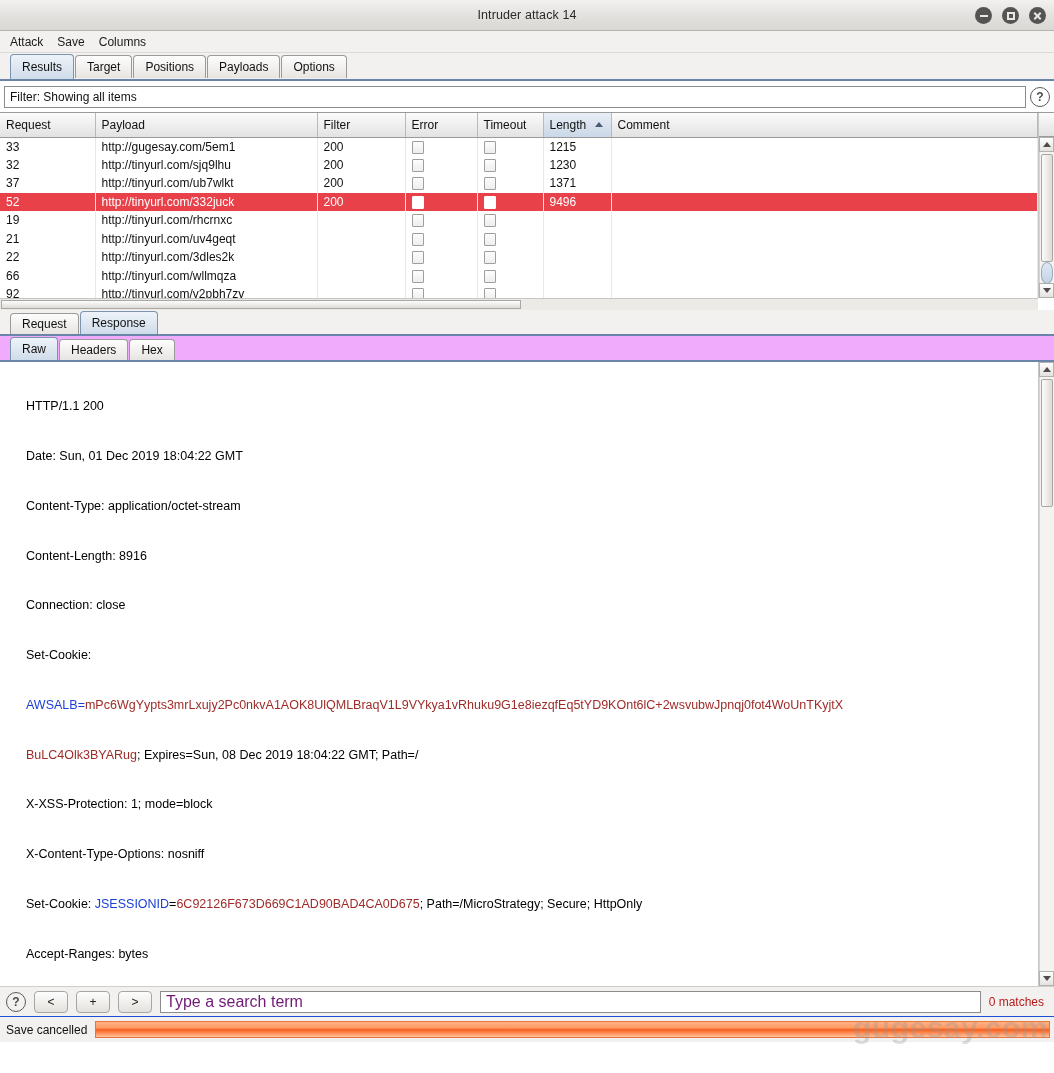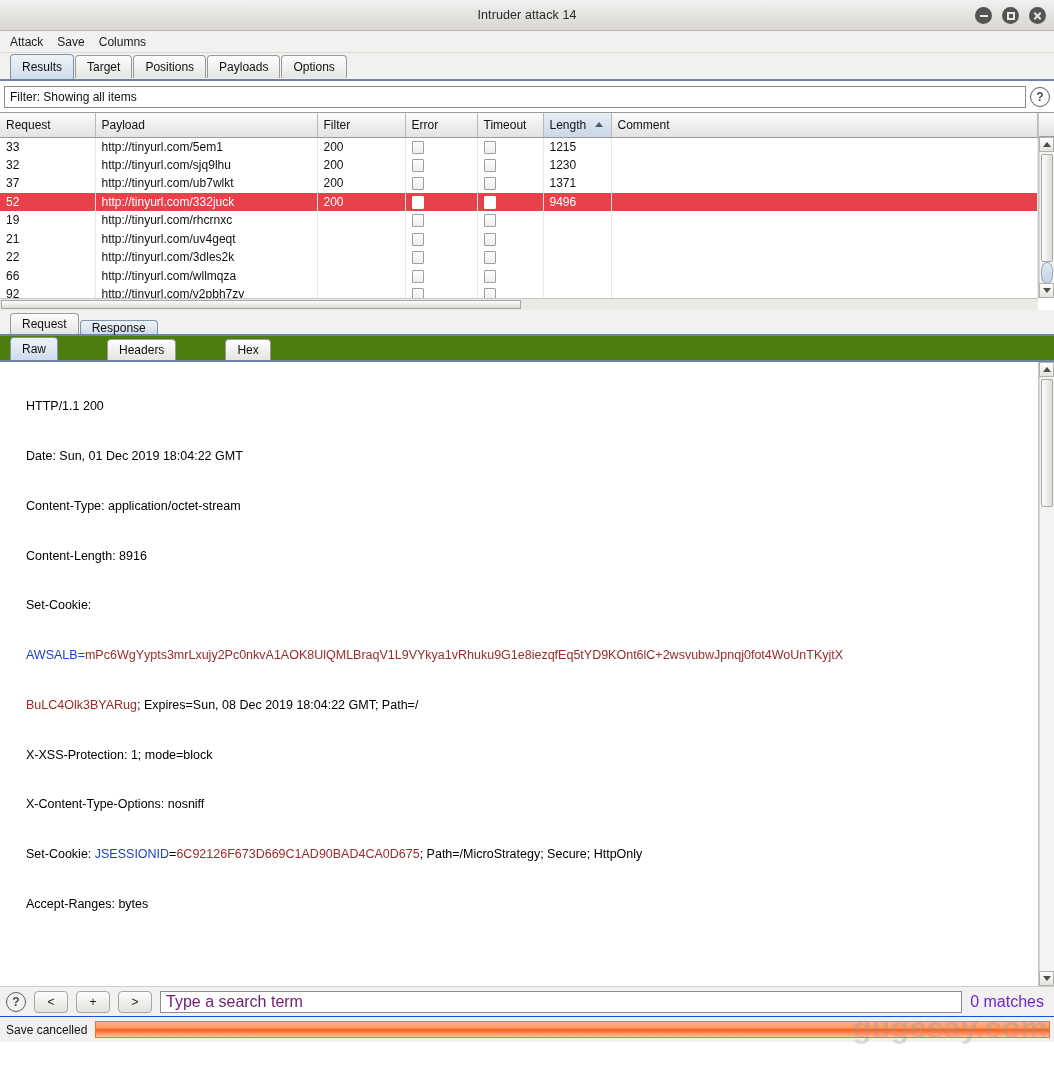--- a/index.html
+++ b/index.html
@@ -160,24 +160,24 @@
     background: linear-gradient(to bottom,#fcfcfc,#dedcd8);
     border:1px solid #a9a7a3;
   }
 
   
   .rr-strip {
     height: 26px; background:#f2f1ef; display:flex; align-items:flex-end;
     padding-left:10px; border-bottom:2px solid #6a85a8;
   }
   .rr-strip .tab { height:21px; font-size:12px; }
-  .rr-strip .tab.active { height:14px; }
+  .rr-strip .tab.active { height:23px; }
   .sub-strip {
-    height: 26px; background:#4d7c0f; display:flex; align-items:flex-end;
-    padding-left:10px; border-bottom:2px solid #6a85a8;gap:48px;
+    height: 26px; background:#f0abfc; display:flex; align-items:flex-end;
+    padding-left:10px; border-bottom:2px solid #6a85a8;
   }
   .sub-strip .tab { height:21px; font-size:12px; }
   .sub-strip .tab.active { height:23px; }
 
   
   .resp-wrap { position: relative; height: 624px; background:#fff;margin-left:24px; }
   .resp-body {
     position:absolute; left:0; top:0; right:16px; bottom:0;
     overflow:hidden; padding: 3px 0 0 2px;
     font-family: "Liberation Sans", sans-serif;
@@ -204,21 +204,21 @@
     background: linear-gradient(to bottom,#fdfdfd,#e4e2de);
     border:1px solid #a8a6a2; border-radius:4px;
     display:flex;align-items:center;justify-content:center;
     font-size:12px; color:#222; cursor:pointer;
   }
   .search-input {
     flex:1; height:22px; border:1px solid #8c8c8c; background:#fff;
     display:flex; align-items:center; padding-left:5px;
     font-size:16px; color:#701a75;
   }
-  .matches { font-size:16px; color:#6d28d9; padding-right:4px; }
+  .matches { font-size:12px; color:#b91c1c; padding-right:4px; }
 
   
   .statusbar {
     height: 26px; display:flex; align-items:center; gap:8px;
     padding-left:6px; background:#f2f1ef; border-top:1px solid #1d4ed8;
     position: relative;
   }
   .status-text { font-size:12px; color:#111; }
   .progress {
     flex:1; height:17px; margin-right: 4px;
@@ -292,21 +292,21 @@
           <th class="sorted">
             <span>Length</span>
             <span class="sort-arrow"></span>
           </th>
           <th>Comment</th>
         </tr>
       </thead>
       <tbody>
           <tr>
             <td>33</td>
-            <td>http://tinyurl.com/5em1</td>
+            <td>http://gugesay.com/5em1</td>
             <td>200</td>
             <td><span class="cb"></span></td>
             <td><span class="cb"></span></td>
             <td>1215</td>
             <td></td>
           </tr>
           <tr>
             <td>32</td>
             <td>http://tinyurl.com/sjq9lhu</td>
             <td>200</td>
@@ -408,20 +408,21 @@
   <div class="tab">Headers</div>
   <div class="tab">Hex</div>
 </div>
 
 <div class="resp-wrap">
   <div class="resp-body">
     <div class="resp-line">HTTP/1.1 200</div>
     <div class="resp-line">Date: Sun, 01 Dec 2019 18:04:22 GMT</div>
     <div class="resp-line">Content-Type: application/octet-stream</div>
     <div class="resp-line">Content-Length: 8916</div>
+    <div class="resp-line">Connection: close</div>
     <div class="resp-line">Set-Cookie:</div>
     <div class="resp-line"><span class="k-blue">AWSALB</span><span class="k-blue">=</span><span class="k-red">mPc6WgYypts3mrLxujy2Pc0nkvA1AOK8UlQMLBraqV1L9VYkya1vRhuku9G1e8iezqfEq5tYD9KOnt6lC+2wsvubwJpnqj0fot4WoUnTKyjtX</span></div>
     <div class="resp-line"><span class="k-red">BuLC4Olk3BYARug</span><span>; Expires=Sun, 08 Dec 2019 18:04:22 GMT; Path=/</span></div>
     <div class="resp-line">X-XSS-Protection: 1; mode=block</div>
     <div class="resp-line">X-Content-Type-Options: nosniff</div>
     <div class="resp-line"><span>Set-Cookie: </span><span class="k-blue">JSESSIONID</span><span>=</span><span class="k-red">6C92126F673D669C1AD90BAD4CA0D675</span><span>; Path=/MicroStrategy; Secure; HttpOnly</span></div>
     <div class="resp-line">Accept-Ranges: bytes</div>
     
     
     

